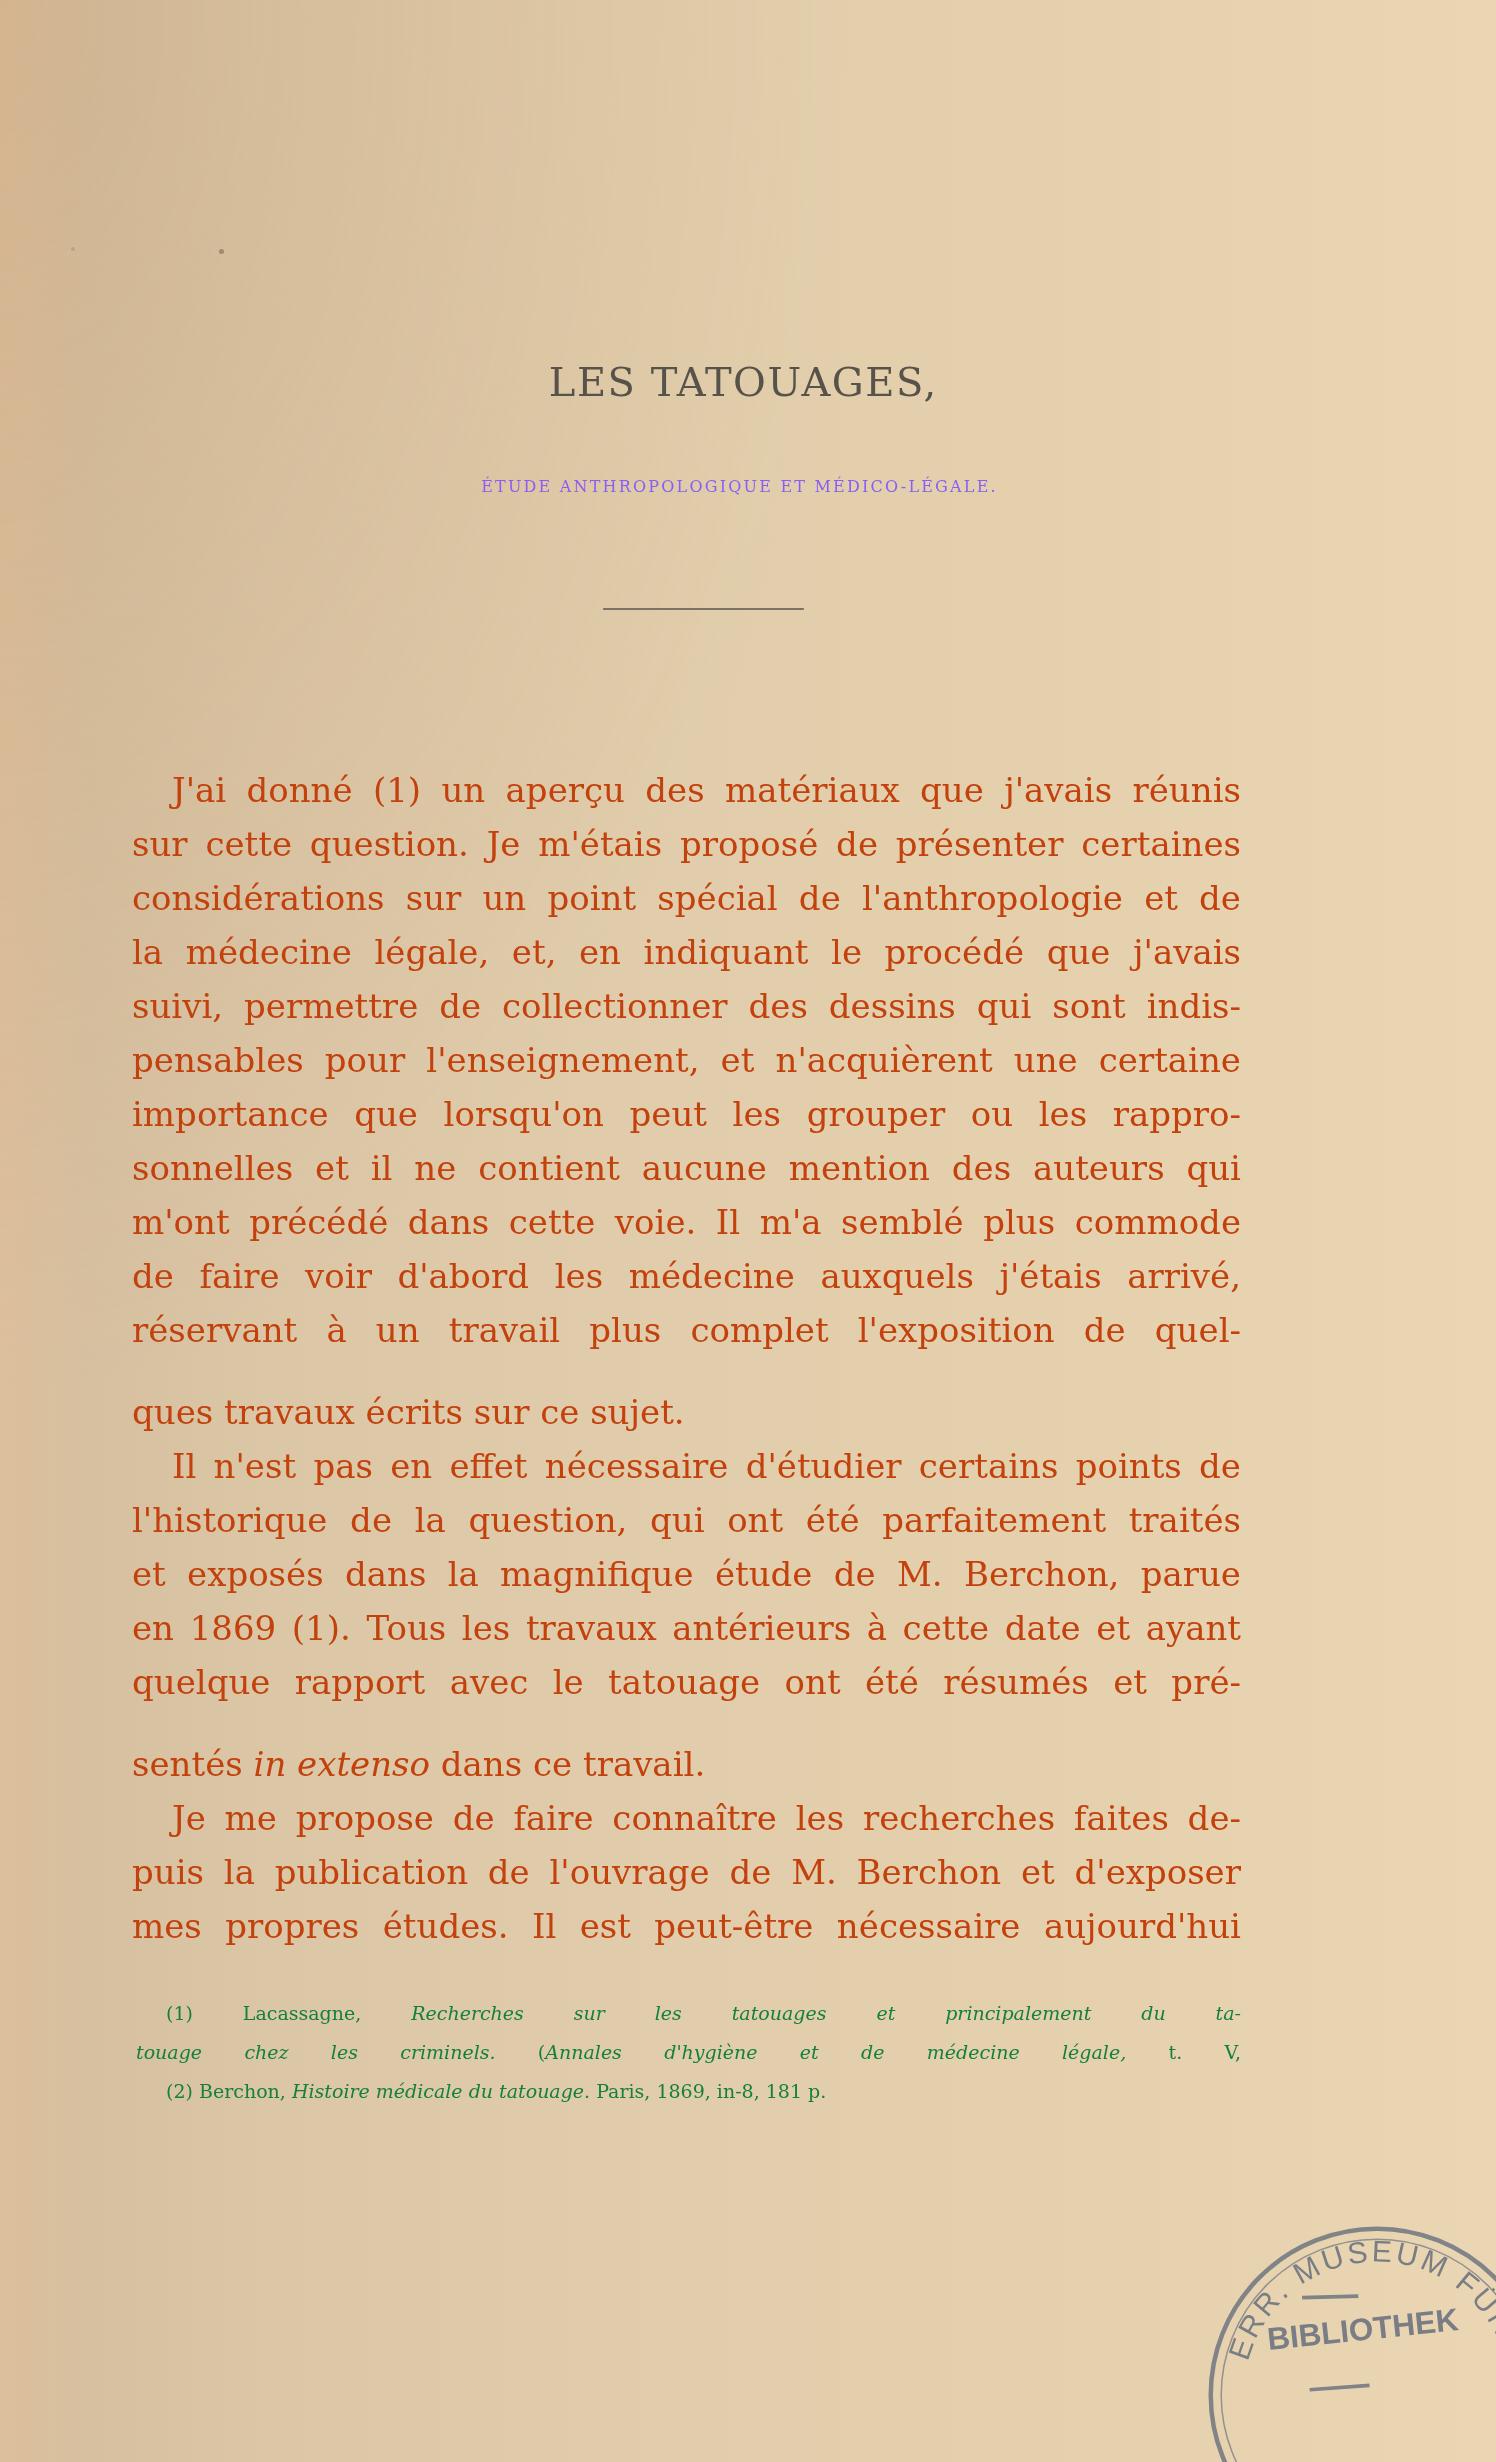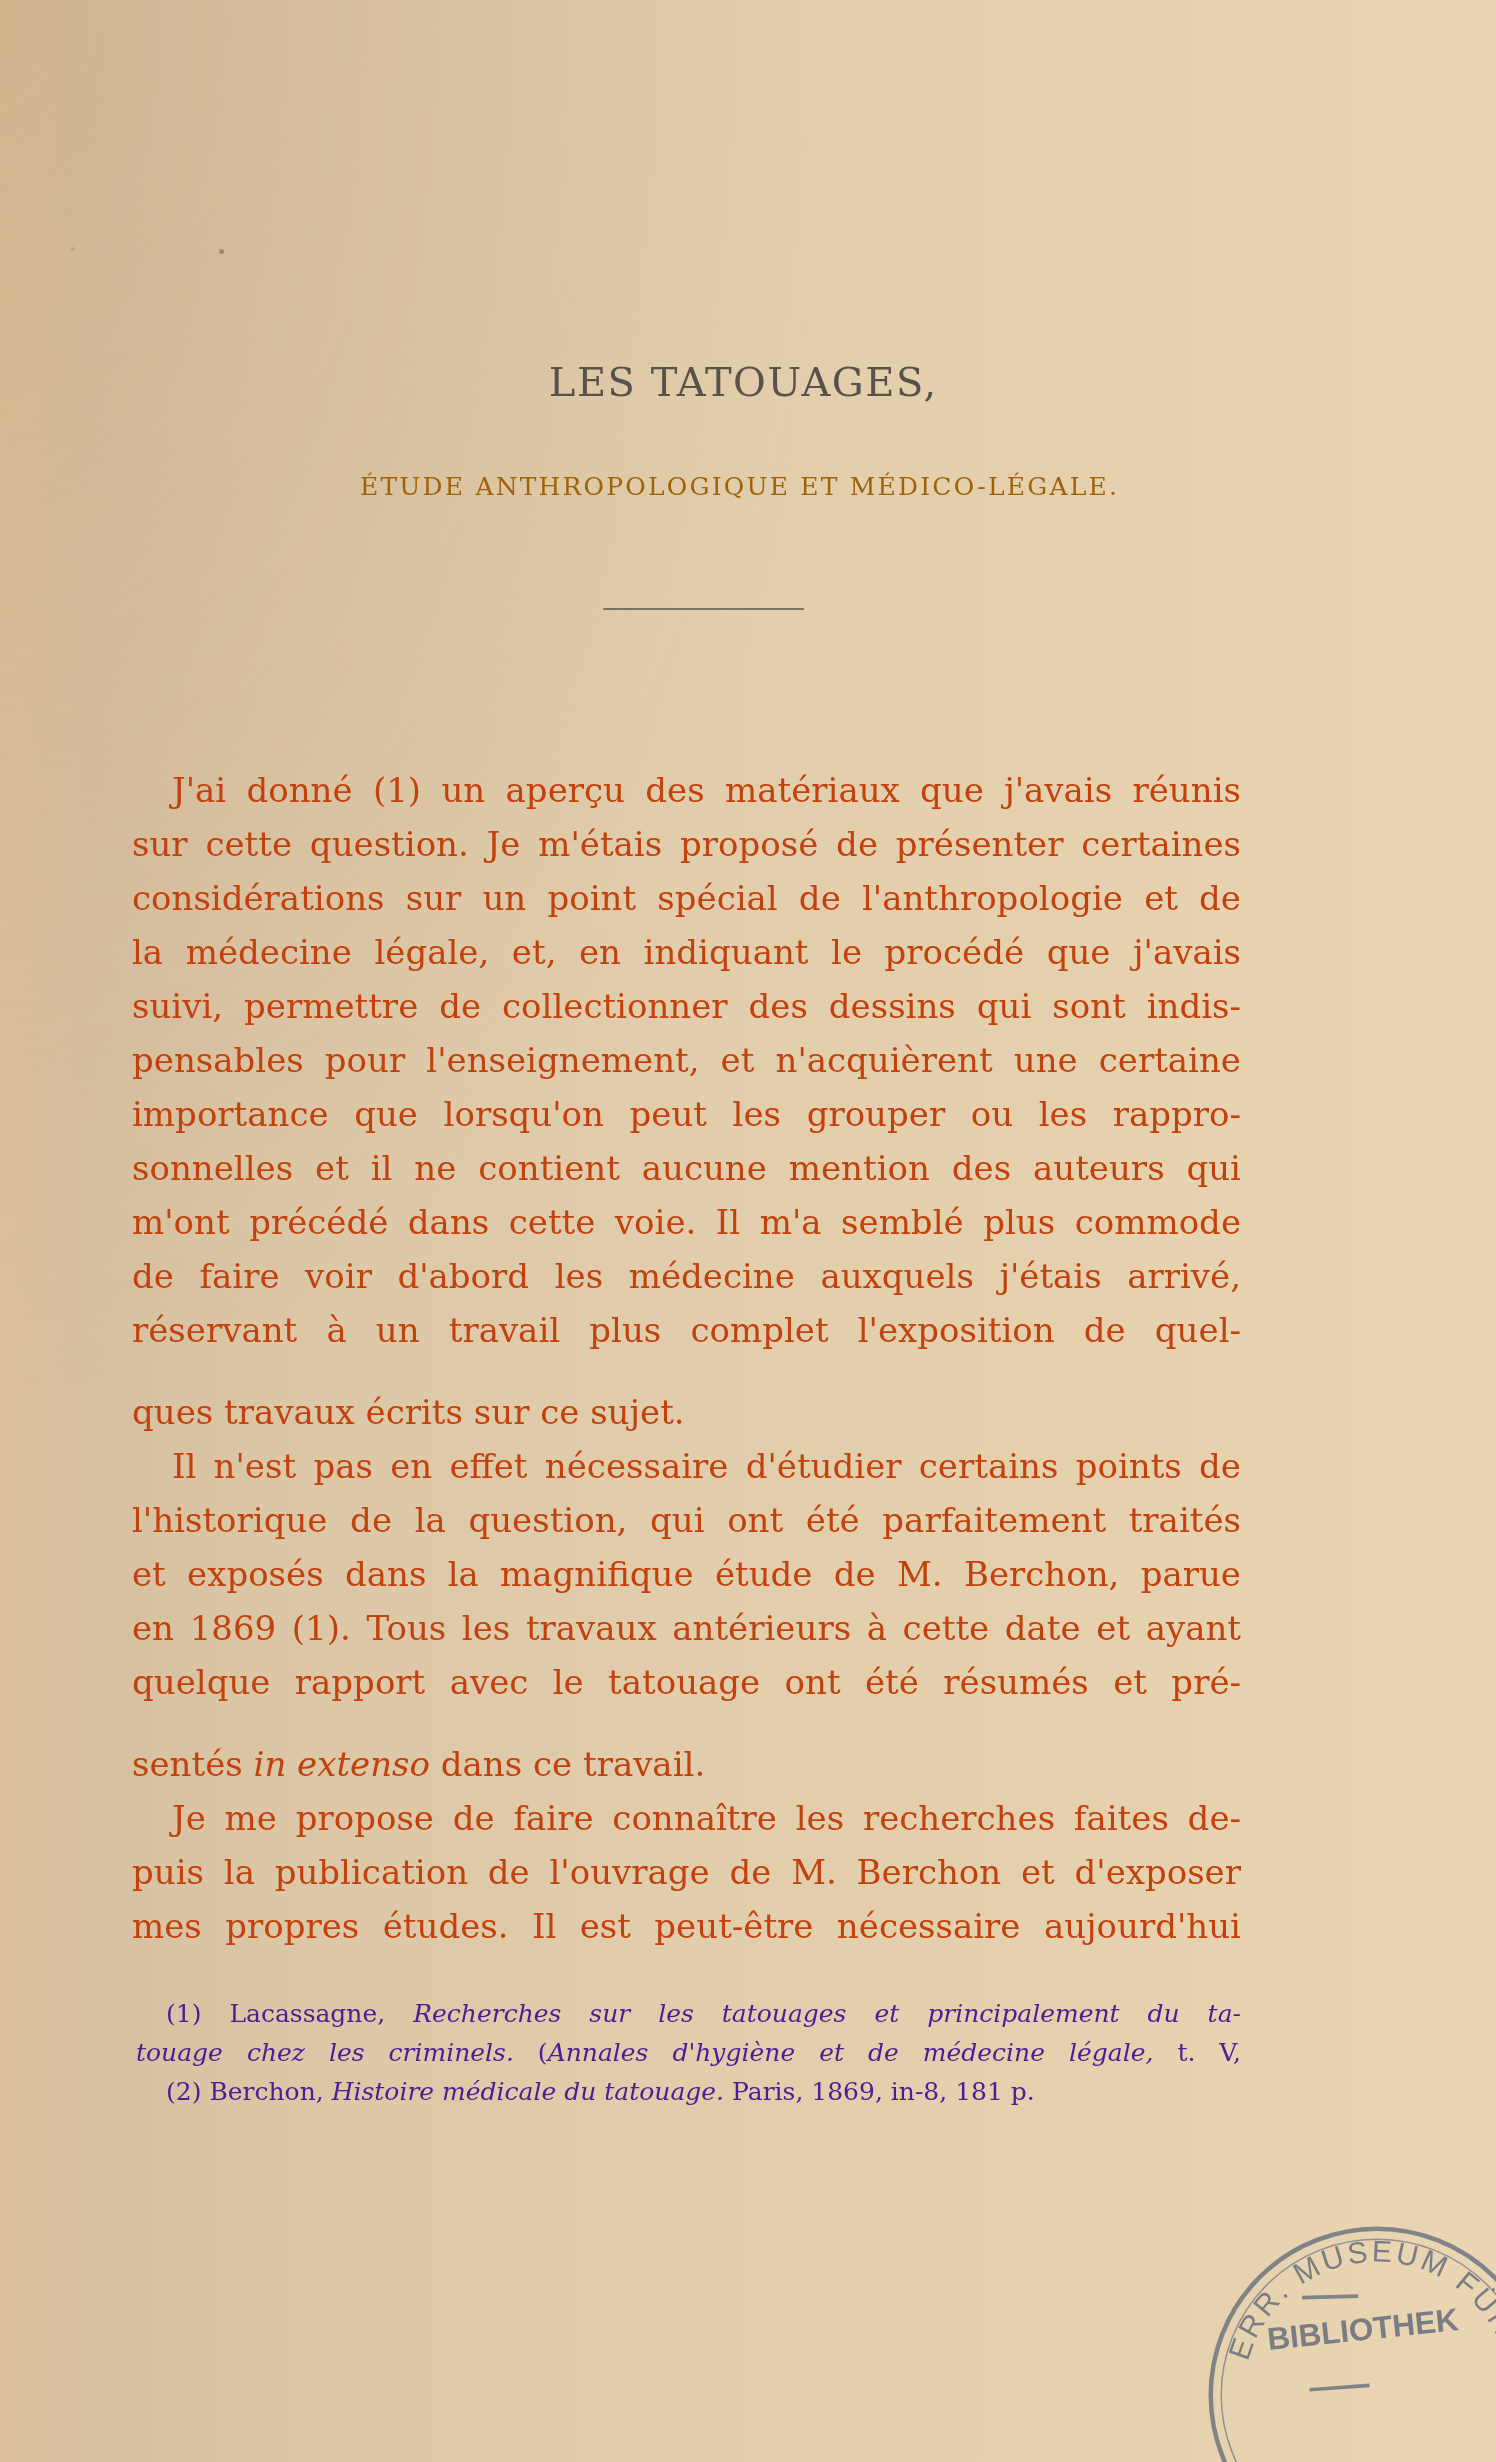--- a/index.html
+++ b/index.html
@@ -31,25 +31,25 @@
       letter-spacing: 1.5px;
       line-height: 48px;
       padding-left: 22.5px;
       color: #57534A;
     }
     .subtitle {
       position: absolute;
       left: 0; right: 0;
       top: 470px;
       text-align: center;
-      font-size: 25px;
+      font-size: 16px;
       letter-spacing: 2.2px;
       line-height: 33px;
       padding-left: 15px;
-      color: #a16207;
+      color: #8b5cf6;
     }
     .rule {
       position: absolute;
       left: 603px;
       top: 608px;
       width: 201px;
       height: 2.2px;
       background: #7A7466;
       border-radius: 0.7px;
     }
@@ -80,23 +80,23 @@
       padding-left: 40px;
     }
     .body-text .line span.it {
       font-style: italic;
     }
     .footnotes {
       position: absolute;
       left: 136px;
       top: 1994px;
       width: 1105px;
-      font-size: 25px;
+      font-size: 19px;
       line-height: 39px;
-      color: #4c1d95;
+      color: #15803d;
     }
     .footnotes .fline {
       display: block;
       white-space: nowrap;
       text-align: justify;
       text-align-last: justify;
       height: 39px;
     }
     .footnotes .fline.last { text-align-last: left; }
     .footnotes .fline.indent { padding-left: 30px; }

